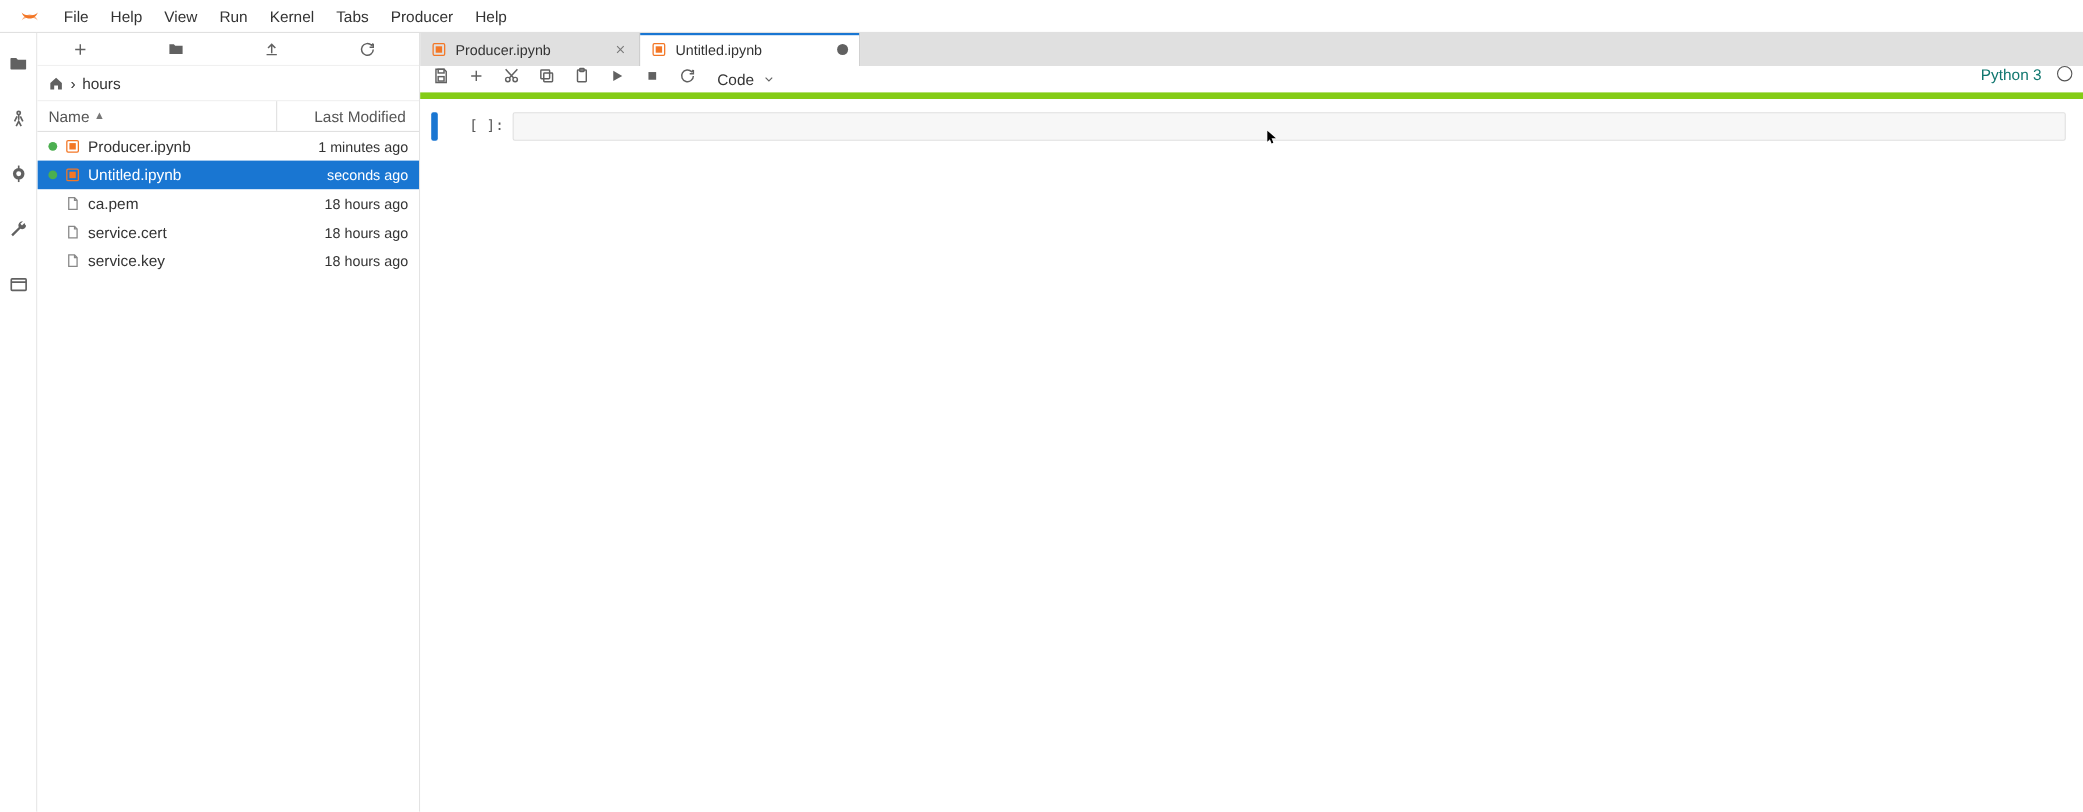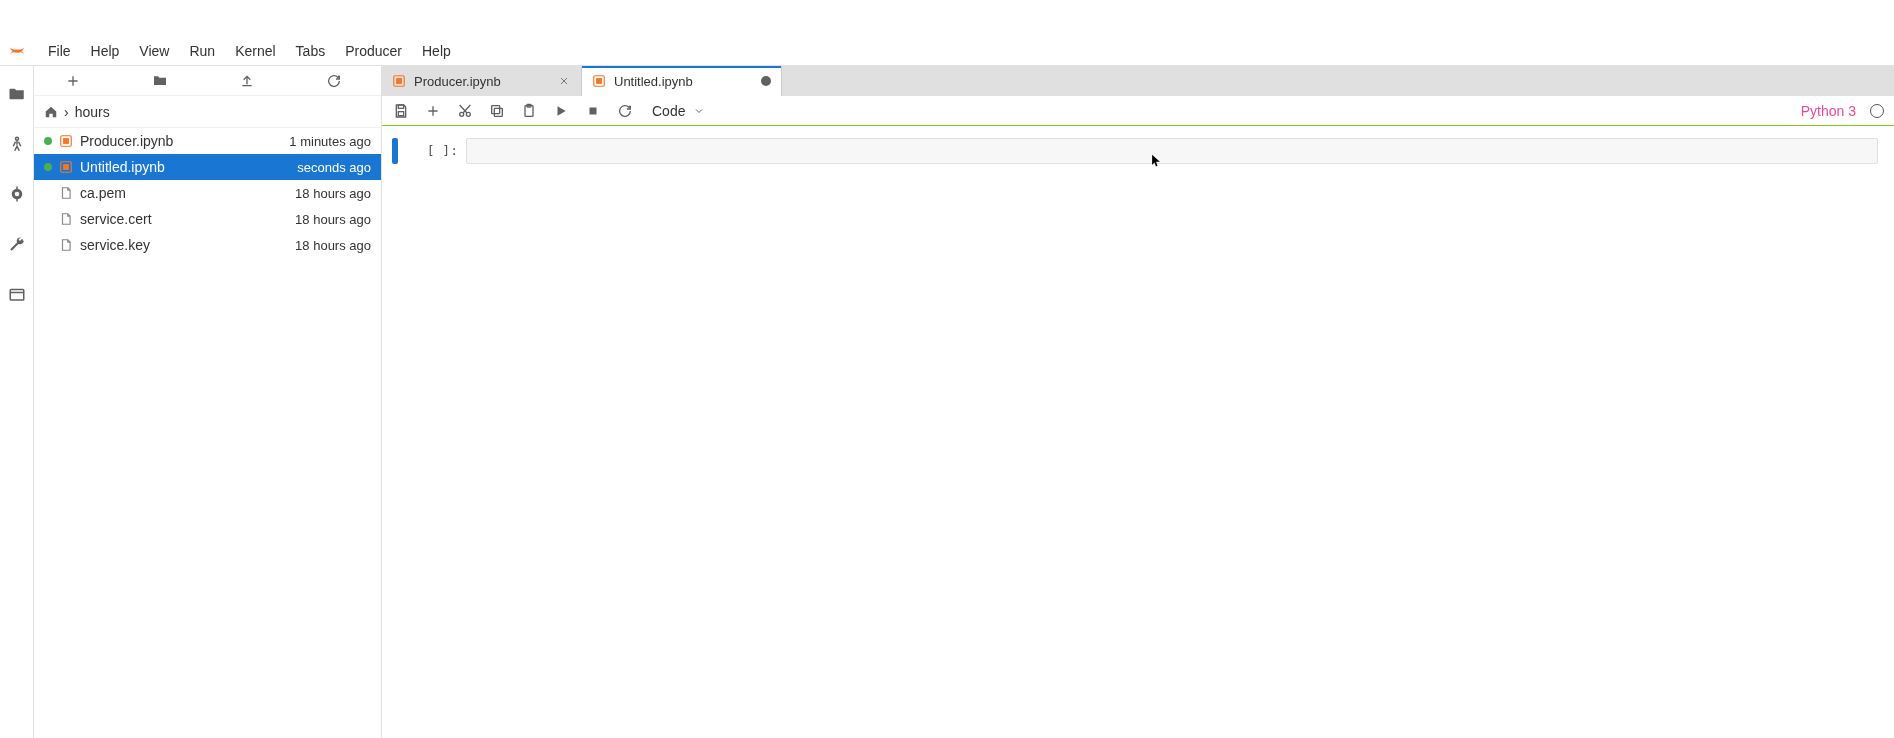--- a/index.html
+++ b/index.html
@@ -1,20 +1,20 @@
 <!DOCTYPE html>
 <html><head>
 <meta charset="utf-8">
 <style>
   * { box-sizing: border-box; margin: 0; padding: 0; }
   html, body { width: 1894px; height: 738px; font-family: -apple-system, BlinkMacSystemFont, "Segoe UI", Helvetica, Arial, sans-serif; font-size: 14px; color: #333; background: #fff; overflow: hidden; }
   body { display: flex; flex-direction: column; }
 
   
-  .menubar { display: flex; align-items: center; height: 30px; border-bottom: 1px solid #e0e0e0; padding-left: 6px; margin-top: 36px; }
+  .menubar { display: flex; align-items: center; height: 30px; border-bottom: 1px solid #e0e0e0; padding-left: 16px; }
   .logo { width: 22px; height: 22px; margin-right: 10px; display:flex; align-items:center; justify-content:center;}
   .menu-item { padding: 0 10px; line-height: 30px; cursor: default; }
 
   
   .main { flex: 1; display: flex; min-height: 0; }
 
   
   .activitybar { width: 34px; background: #fff; border-right: 1px solid #e0e0e0; display: flex; flex-direction: column; align-items: center; padding-top: 18px; gap: 30px; }
   .activity-icon { width: 20px; height: 20px; display:flex; align-items:center; justify-content:center; color: #616161; }
 
@@ -39,25 +39,25 @@
   
   .docarea { flex: 1; display: flex; flex-direction: column; background: #fff; min-width:0; }
   .tabbar { height: 30px; background: #e0e0e0; display: flex; }
   .tab { height: 30px; display: flex; align-items: center; padding: 0 10px; gap: 8px; min-width: 200px; border-right: 1px solid #ccc; font-size: 13px; position:relative; }
   .tab.active { background: #fff; }
   .tab.active::before { content:""; position:absolute; top:0; left:0; right:0; height:2px; background:#1976d2; }
   .tab .tab-close { margin-left: auto; width:14px; height:14px; display:flex; align-items:center; justify-content:center; color:#777; }
   .tab .tab-dirty { margin-left:auto; width:10px; height:10px; border-radius:50%; background:#616161; }
   .nb-icon { width:14px; height:14px; display:flex; align-items:center; justify-content:center; }
   .docbody { flex:1; display:flex; flex-direction:column; min-height:0; }
-  .nb-toolbar { height: 30px; border-bottom: 1px solid #84cc16; display:flex; align-items:center; padding: 0 10px; gap: 14px; color:#616161; }
+  .nb-toolbar { height: 30px; border-bottom: 6px solid #84cc16; display:flex; padding: 0 10px; gap: 14px; color:#616161; }
   .nb-toolbar .nb-btn { width:18px; height:18px; display:flex; align-items:center; justify-content:center; }
   .nb-toolbar .cell-type { display:flex; align-items:center; gap:8px; color:#333; padding:0 4px; }
   .nb-toolbar .spacer { flex:1; }
-  .nb-toolbar .kernel-name { color:#ec4899; font-size:14px; }
+  .nb-toolbar .kernel-name { color:#0f766e; font-size:14px; }
   .nb-toolbar .kernel-indicator { width:14px; height:14px; border:1.5px solid #555; border-radius:50%; }
 
   .notebook { flex:1; overflow:auto; padding: 12px 10px; }
   .cell { display:flex; align-items:flex-start; }
   .cell-marker { width:6px; height:26px; background:#1976d2; border-radius:2px; margin-right:18px; }
   .cell-prompt { width:50px; text-align:right; color:#555; font-family: Menlo, Consolas, monospace; font-size:13px; padding-right:8px; line-height:26px; white-space:pre; }
   .cell-input { flex:1; border:1px solid #e0e0e0; background:#f7f7f7; min-height:26px; border-radius:2px; margin-right:6px; }
 
   .sort-caret { font-size:10px; color:#777; }
   svg { display:block; }
@@ -143,20 +143,27 @@
     </div>
     <div class="fb-breadcrumb">
       <span>
         <svg viewBox="0 0 24 24" width="14" height="14" fill="#616161">
             <path d="M3 11l9-8 9 8v10h-6v-6h-6v6H3z"></path>
           </svg>
       </span>
       <span>›</span>
       <span>hours</span>
     </div>
+    <div class="fb-header">
+      <div class="col-name">
+        <span>Name</span>
+        <span class="sort-caret">▲</span>
+      </div>
+      <div class="col-mod">Last Modified</div>
+    </div>
     <div class="fb-list" id="fb-list">
         <div class="fb-row">
           <span class="dot green"></span>
           <span class="ficon">
             <svg viewBox="0 0 24 24" width="14" height="14">
               <rect x="3" y="3" width="18" height="18" rx="2" fill="none" stroke="#f37726" stroke-width="2"></rect>
               <rect x="7" y="7" width="10" height="10" fill="#f37726"></rect>
             </svg>
           </span>
           <span class="fname">Producer.ipynb</span>

